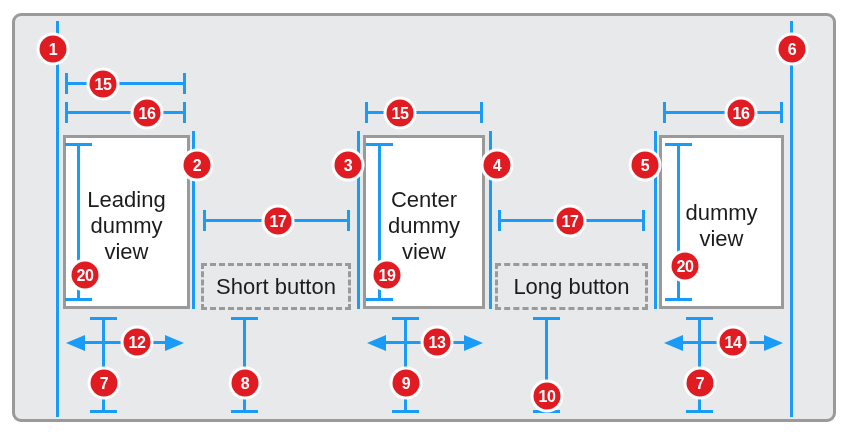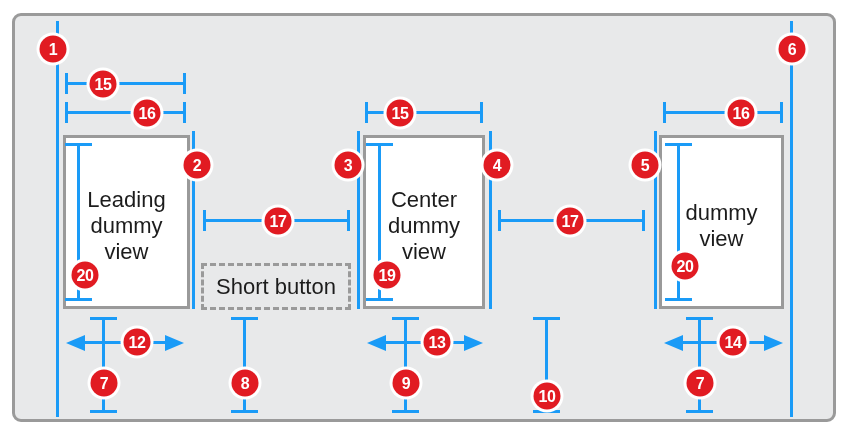--- a/index.html
+++ b/index.html
@@ -52,20 +52,23 @@
     <span>dummy</span>
     <span>view</span>
   </div>
   <div class="vbox" style="left:659px;top:135px;width:125px;height:174px;">
     <span>dummy</span>
     <span>view</span>
   </div>
 
   <div class="dbtn" style="left:201px;top:263px;width:150px;height:47px;">
     <span>Short button</span>
+  </div>
+  <div class="dbtn" style="left:495px;top:263px;width:153px;height:47px;">
+    <span>Long button</span>
   </div>
 
   <div class="vline" style="left:56px;top:21px;height:396px;"></div>
   <div class="vline" style="left:790px;top:21px;height:396px;"></div>
 
   <div class="hline caps" style="left:65px;top:82px;width:121px;"></div>
   <div class="hline caps" style="left:65px;top:111px;width:121px;"></div>
   <div class="hline caps" style="left:365px;top:111px;width:118px;"></div>
   <div class="hline caps" style="left:663px;top:111px;width:120px;"></div>
 

